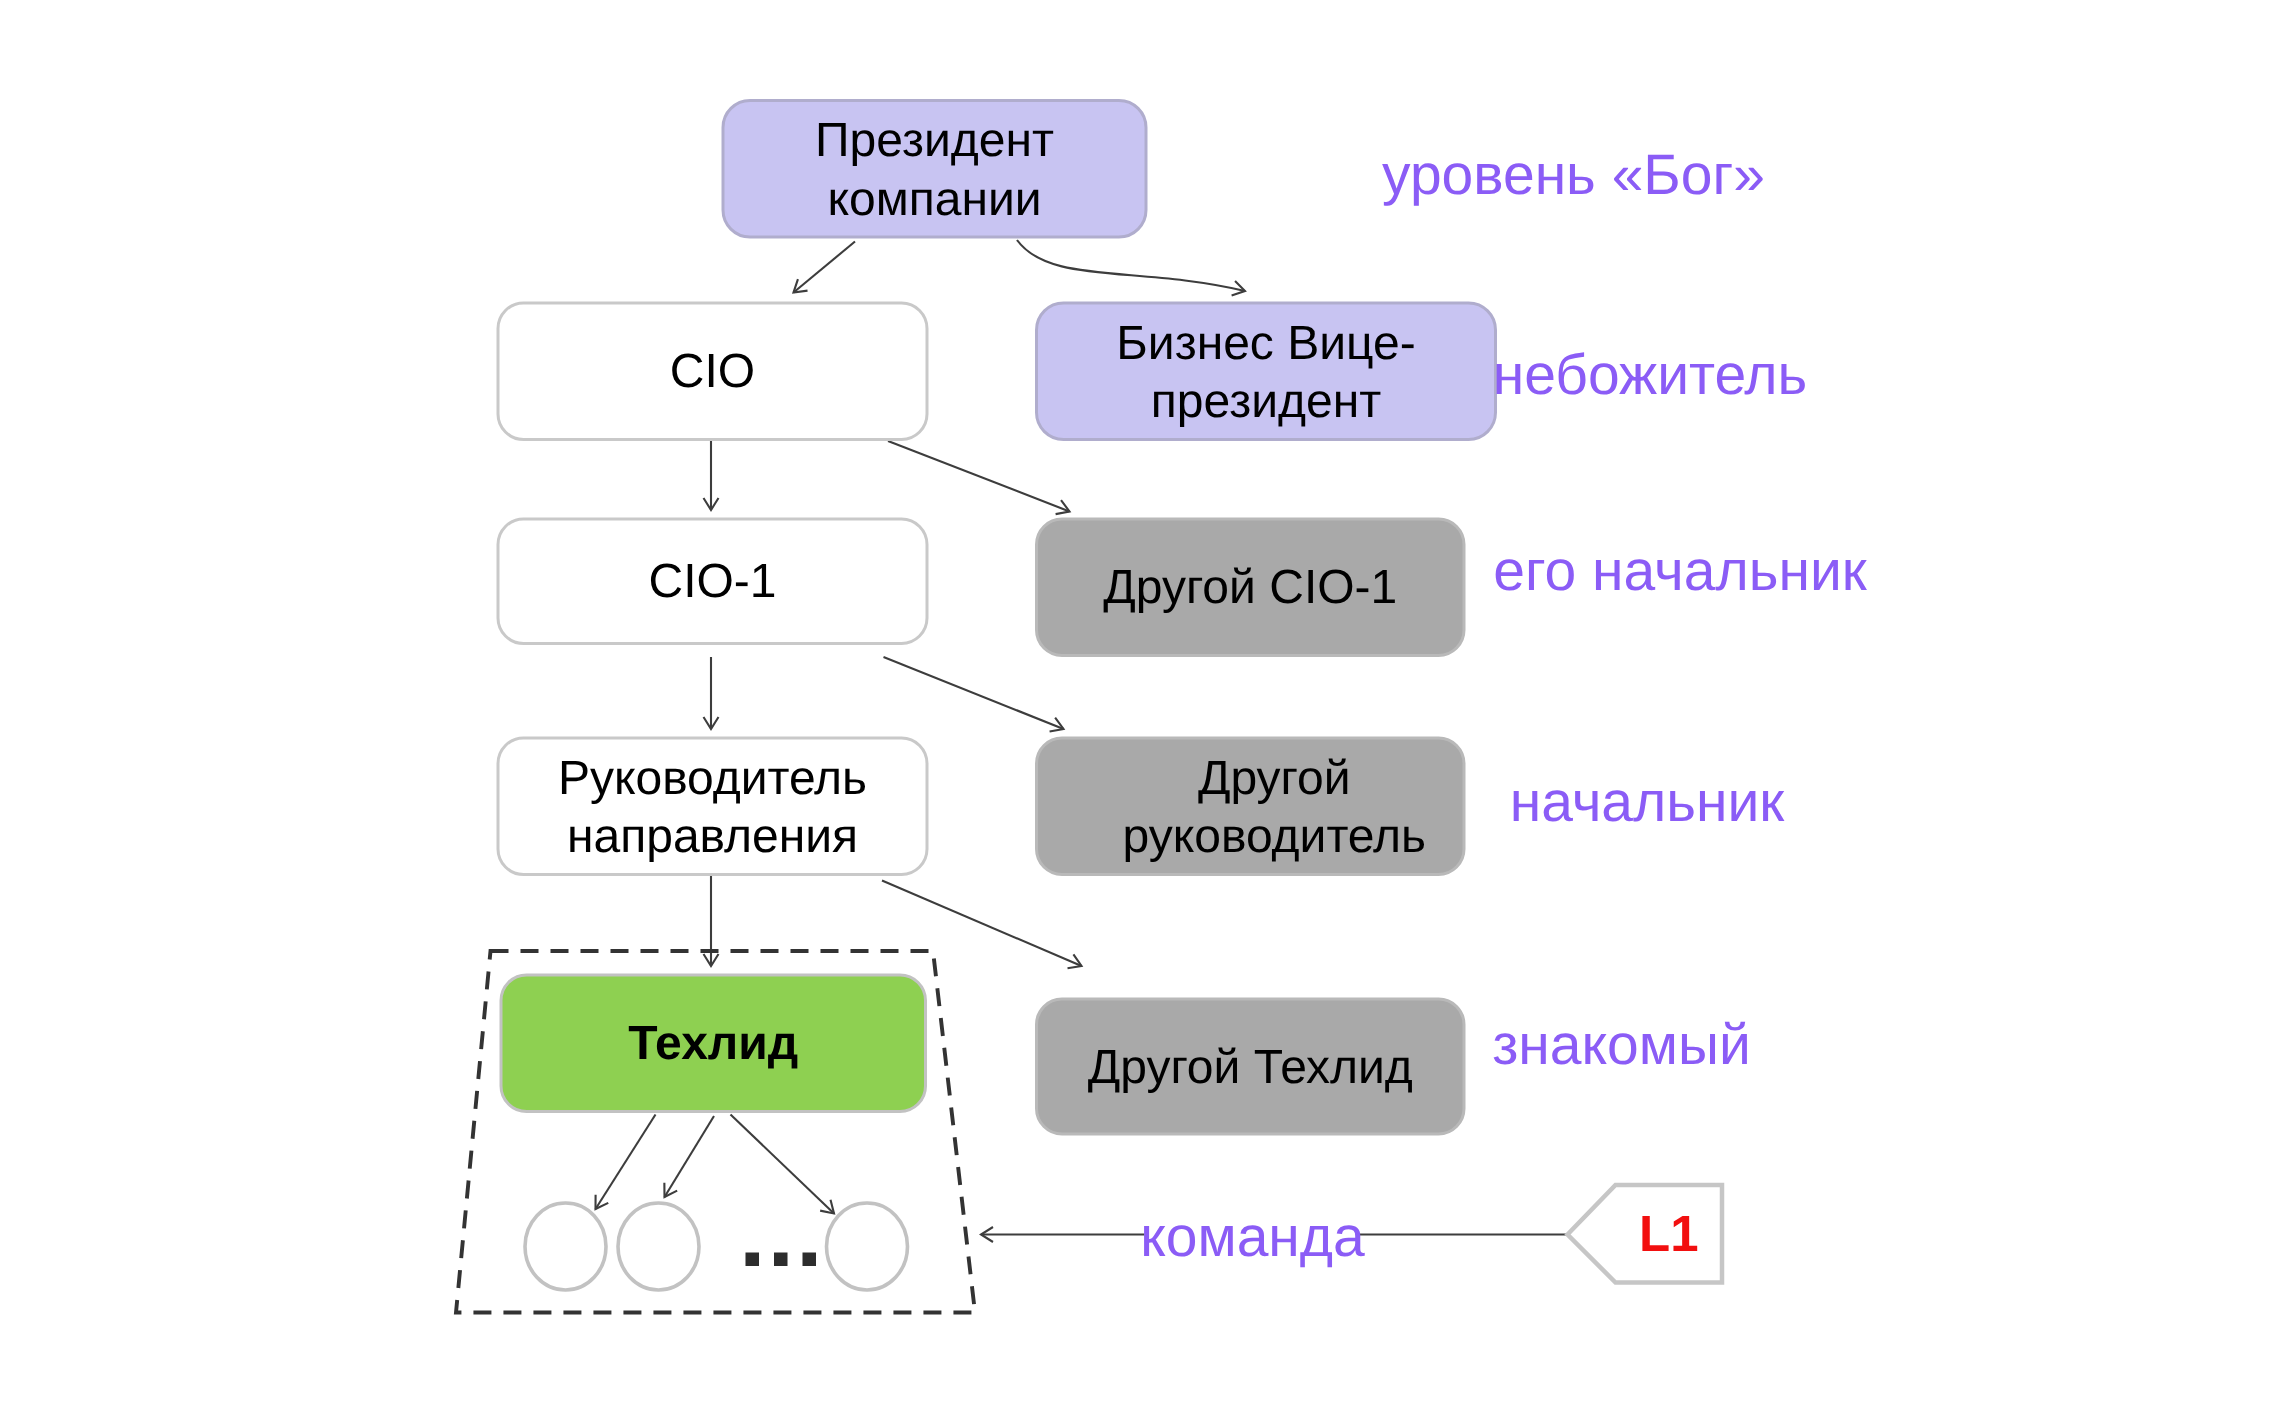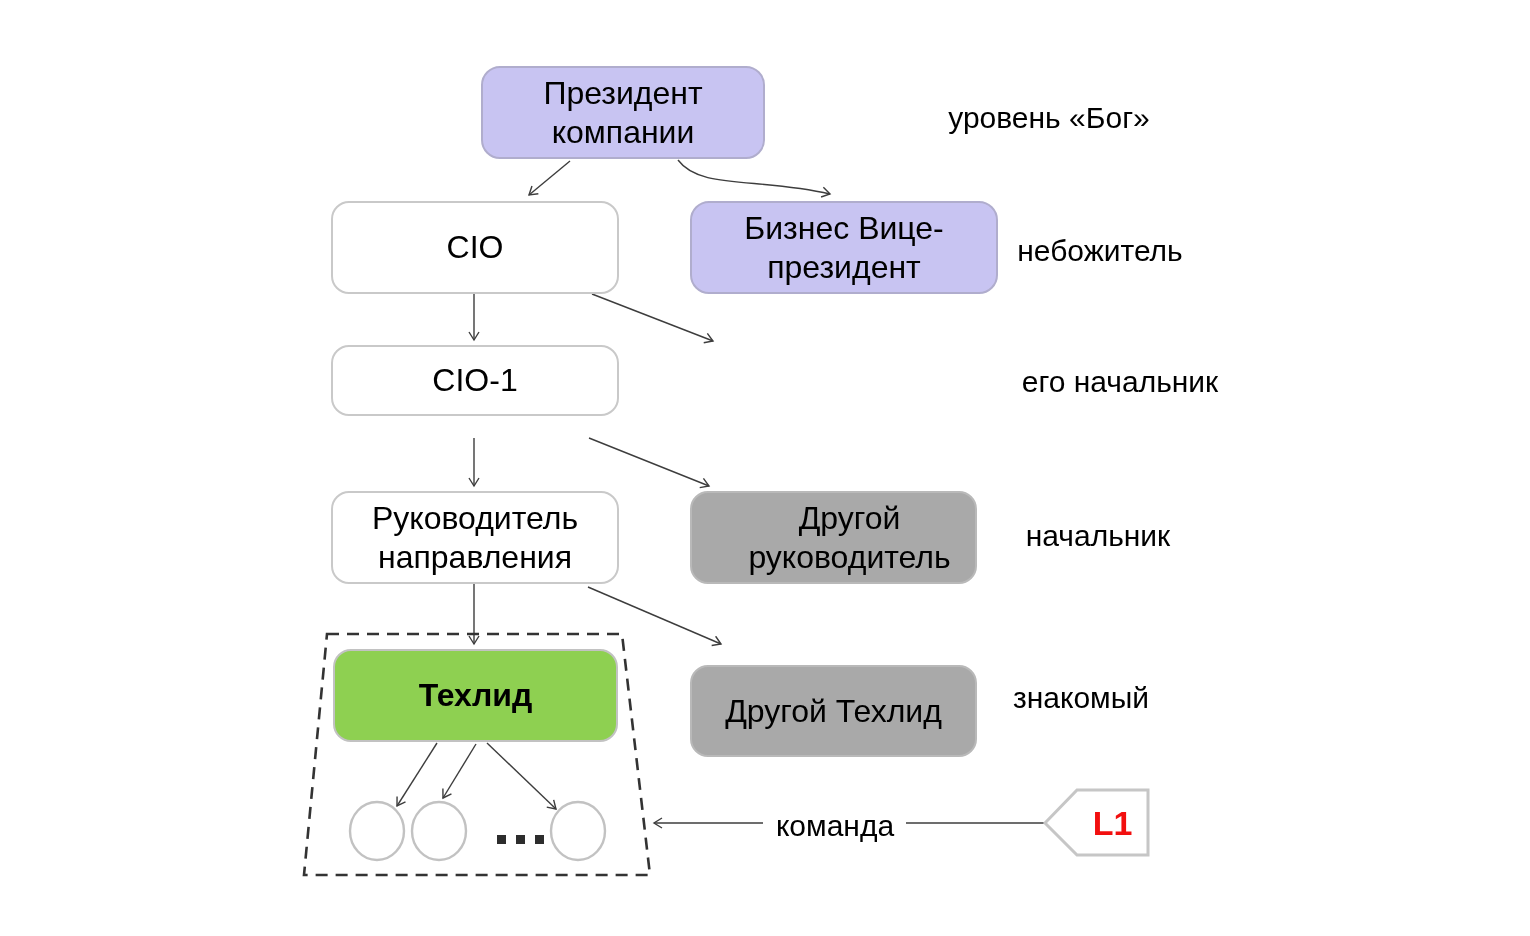--- a/index.html
+++ b/index.html
@@ -12,27 +12,27 @@
     position:absolute; z-index:1; display:flex; align-items:center; justify-content:center;
     text-align:center; border-radius:18px; font-size:32px; line-height:1.2;
     color:#000000; white-space:pre-line; border:2.5px solid #c9c9c9; box-sizing:border-box;
   }
   .box.plain  { background:#ffffff; border-color:#c9c9c9; }
   .box.purple { background:#c8c4f2; border-color:#b0adcd;border-radius:19px; }
   .box.gray   { background:#a9a9a9; border-color:#b9b9b9; }
   .box.green  { background:#8ed051; border-color:#c2c2c2; }
   .annotation {
     position:absolute; z-index:1; transform:translate(-50%,-50%);
-    font-size:30px; color:#000000; white-space:nowrap;
+    font-size:38px; color:#8b5cf6; white-space:nowrap;
   }
   
   #president      { left:481px; top:66px;  width:284px; height:93px; }
   #cio            { left:331px; top:201px; width:288px; height:93px; }
   #business-vp    { left:690px; top:201px; width:308px; height:93px; }
-  #cio-1          { left:331px; top:345px; width:288px; height:71px; }
+  #cio-1          { left:331px; top:345px; width:288px; height:85px; }
   #other-cio-1    { left:690px; top:345px; width:287px; height:93px; }
   #direction-head { left:331px; top:491px; width:288px; height:93px; }
   #other-head     { left:690px; top:491px; width:287px; height:93px;padding-left:32px; }
   #techlead       { left:333px; top:649px; width:285px; height:93px;font-weight:bold; }
   #other-techlead { left:690px; top:650px; width:287px; height:92px;margin-top:15px; }
   
   #ann-god          { left:1049px; top:118px; }
   #ann-celestial    { left:1100px; top:251px; }
   #ann-his-boss     { left:1120px; top:382px; }
   #ann-boss         { left:1098px; top:536px; }
@@ -87,20 +87,21 @@
 
     <polygon points="1045,823 1077,790 1148,790 1148,855 1077,855" fill="#ffffff" stroke="#c6c6c6" stroke-width="3"></polygon>
   </svg>
 
   <div class="box purple" id="president">Президент
 компании</div>
   <div class="box plain" id="cio">CIO</div>
   <div class="box purple" id="business-vp">Бизнес Вице-
 президент</div>
   <div class="box plain" id="cio-1">CIO-1</div>
+  <div class="box gray" id="other-cio-1">Другой CIO-1</div>
   <div class="box plain" id="direction-head">Руководитель
 направления</div>
   <div class="box gray" id="other-head">Другой
 руководитель</div>
   <div class="box green" id="techlead">Техлид</div>
   <div class="box gray" id="other-techlead">Другой Техлид</div>
 
   <div class="annotation" id="ann-god">уровень «Бог»</div>
   <div class="annotation" id="ann-celestial">небожитель</div>
   <div class="annotation" id="ann-his-boss">его начальник</div>

